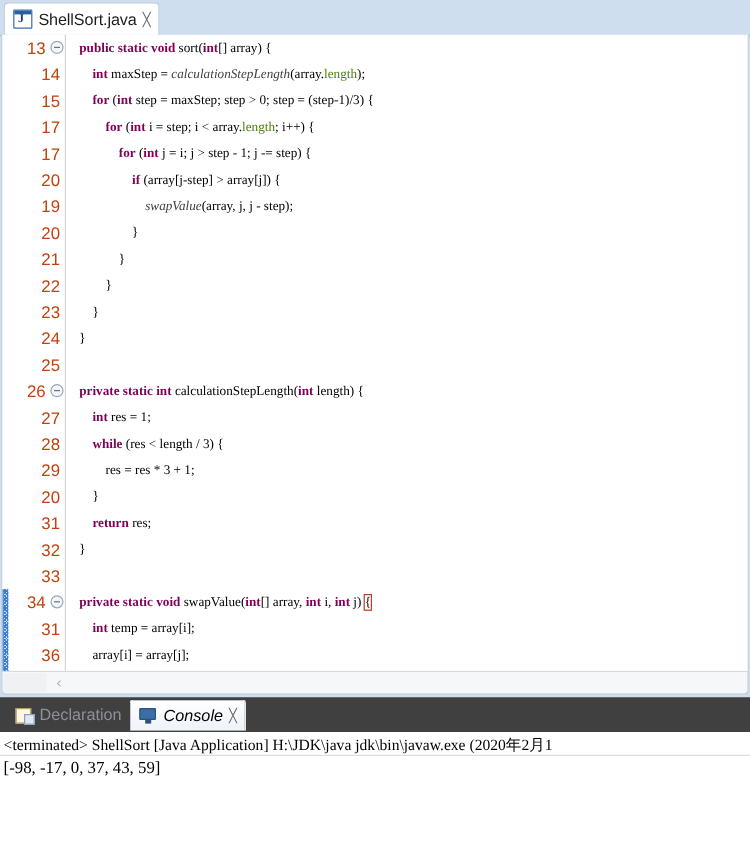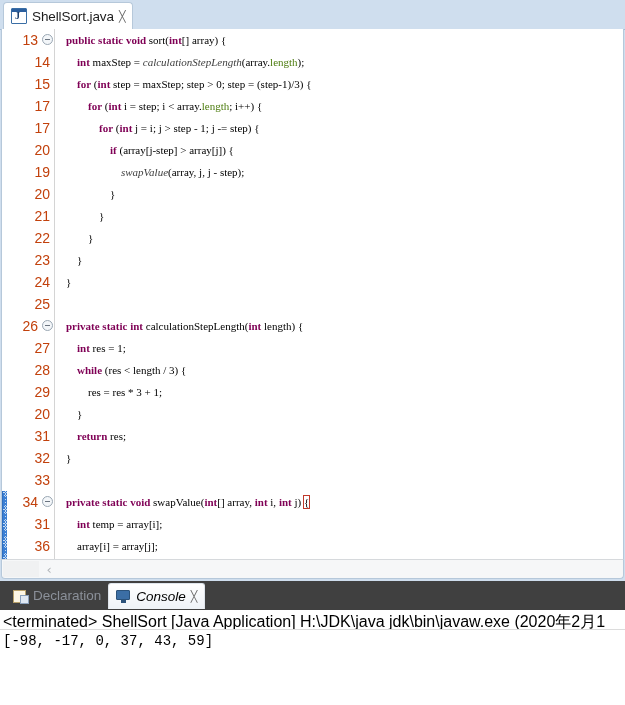--- a/index.html
+++ b/index.html
@@ -343,32 +343,32 @@
   .console-body {
     position: absolute;
     left: 0;
     top: 29px;
     right: 0;
     bottom: 0;
     background: #ffffff;
     overflow: hidden;
   }
   .console-status {
-    font-family: Liberation Sans, sans-serif;
-    font-size: 16px;
+    font-family: Liberation Serif, serif;
+    font-size: 13px;
     color: #000;
     white-space: nowrap;
     padding: 2px 0 0 3px;
     border-bottom: 1px solid #dcdcdc;
     height: 20px;
     box-sizing: border-box;
     overflow: hidden;
   }
   .console-out {
-    font-family: Liberation Mono, monospace;
+    font-family: Liberation Serif, serif;
     font-size: 14px;
     color: #000;
     white-space: pre;
     padding: 3px 0 0 3px;
   }
 </style>
 </head>
 <body>
 
 <div id="app">

